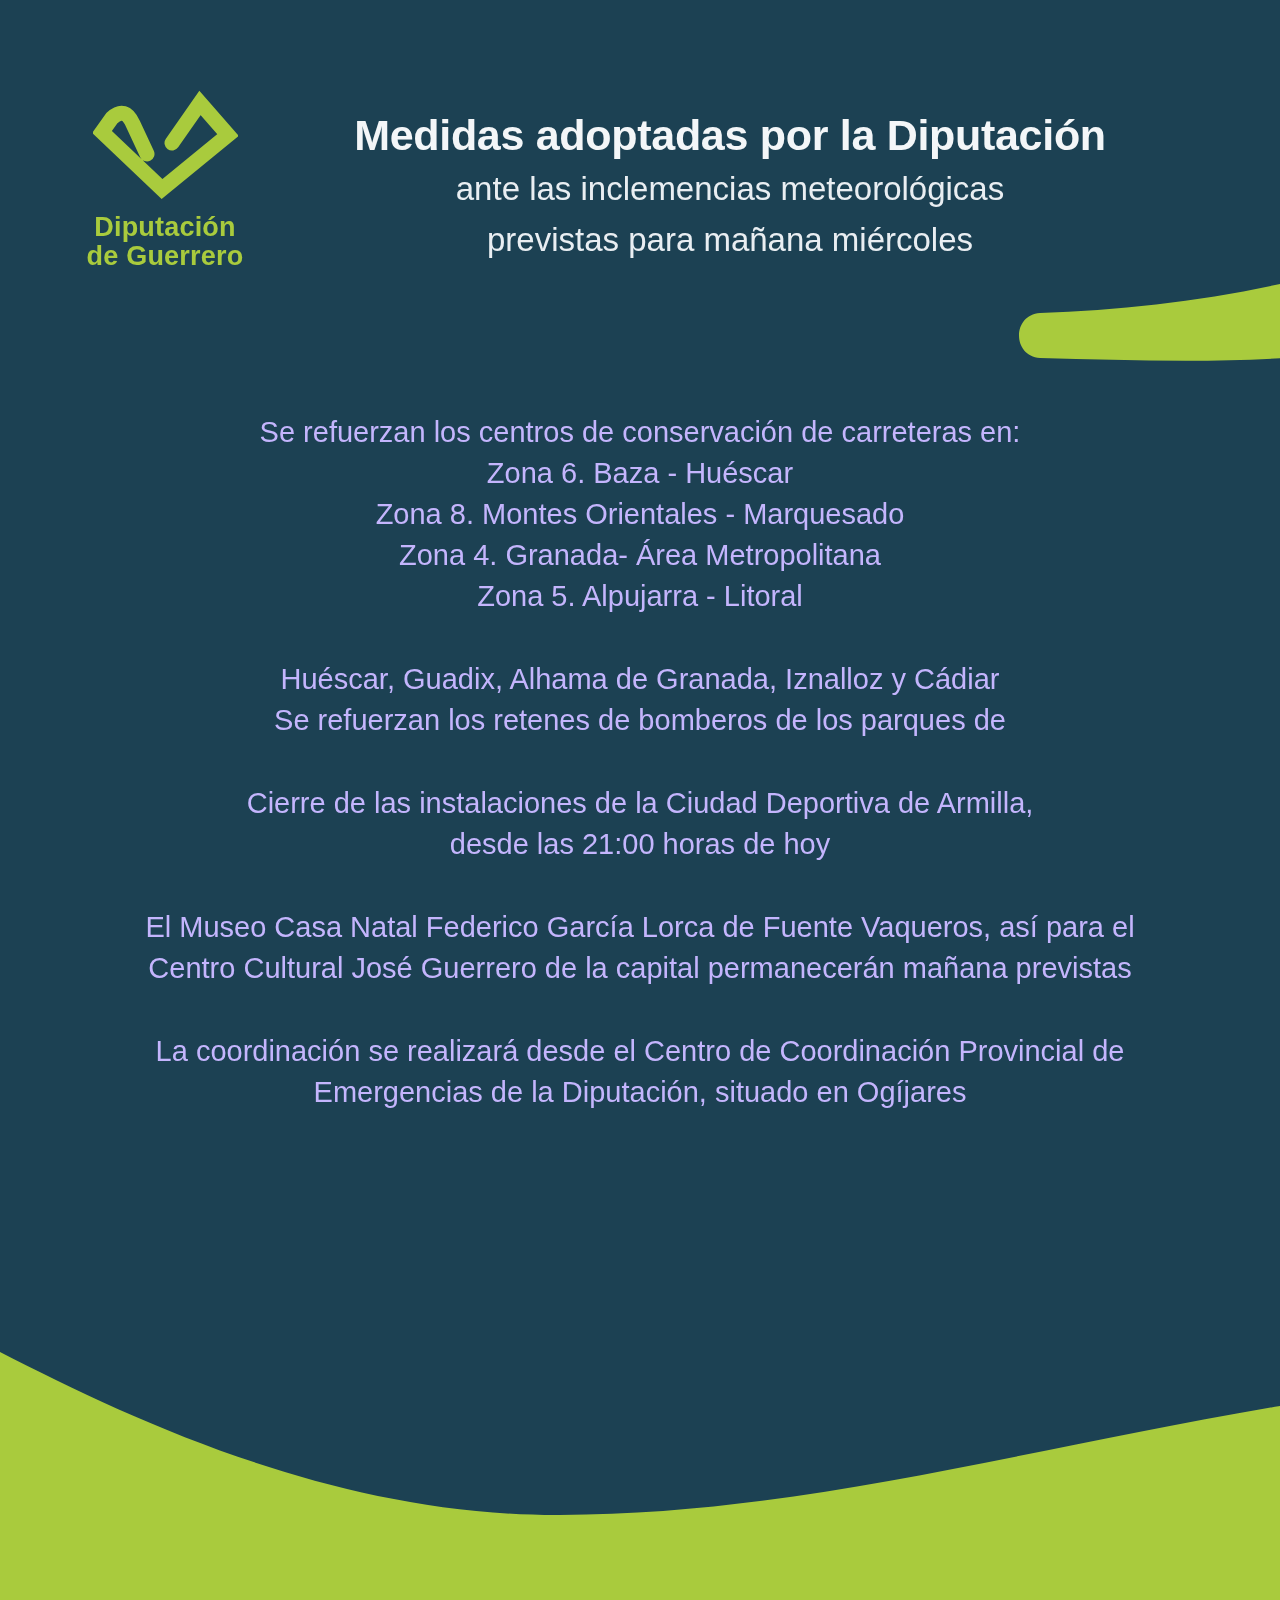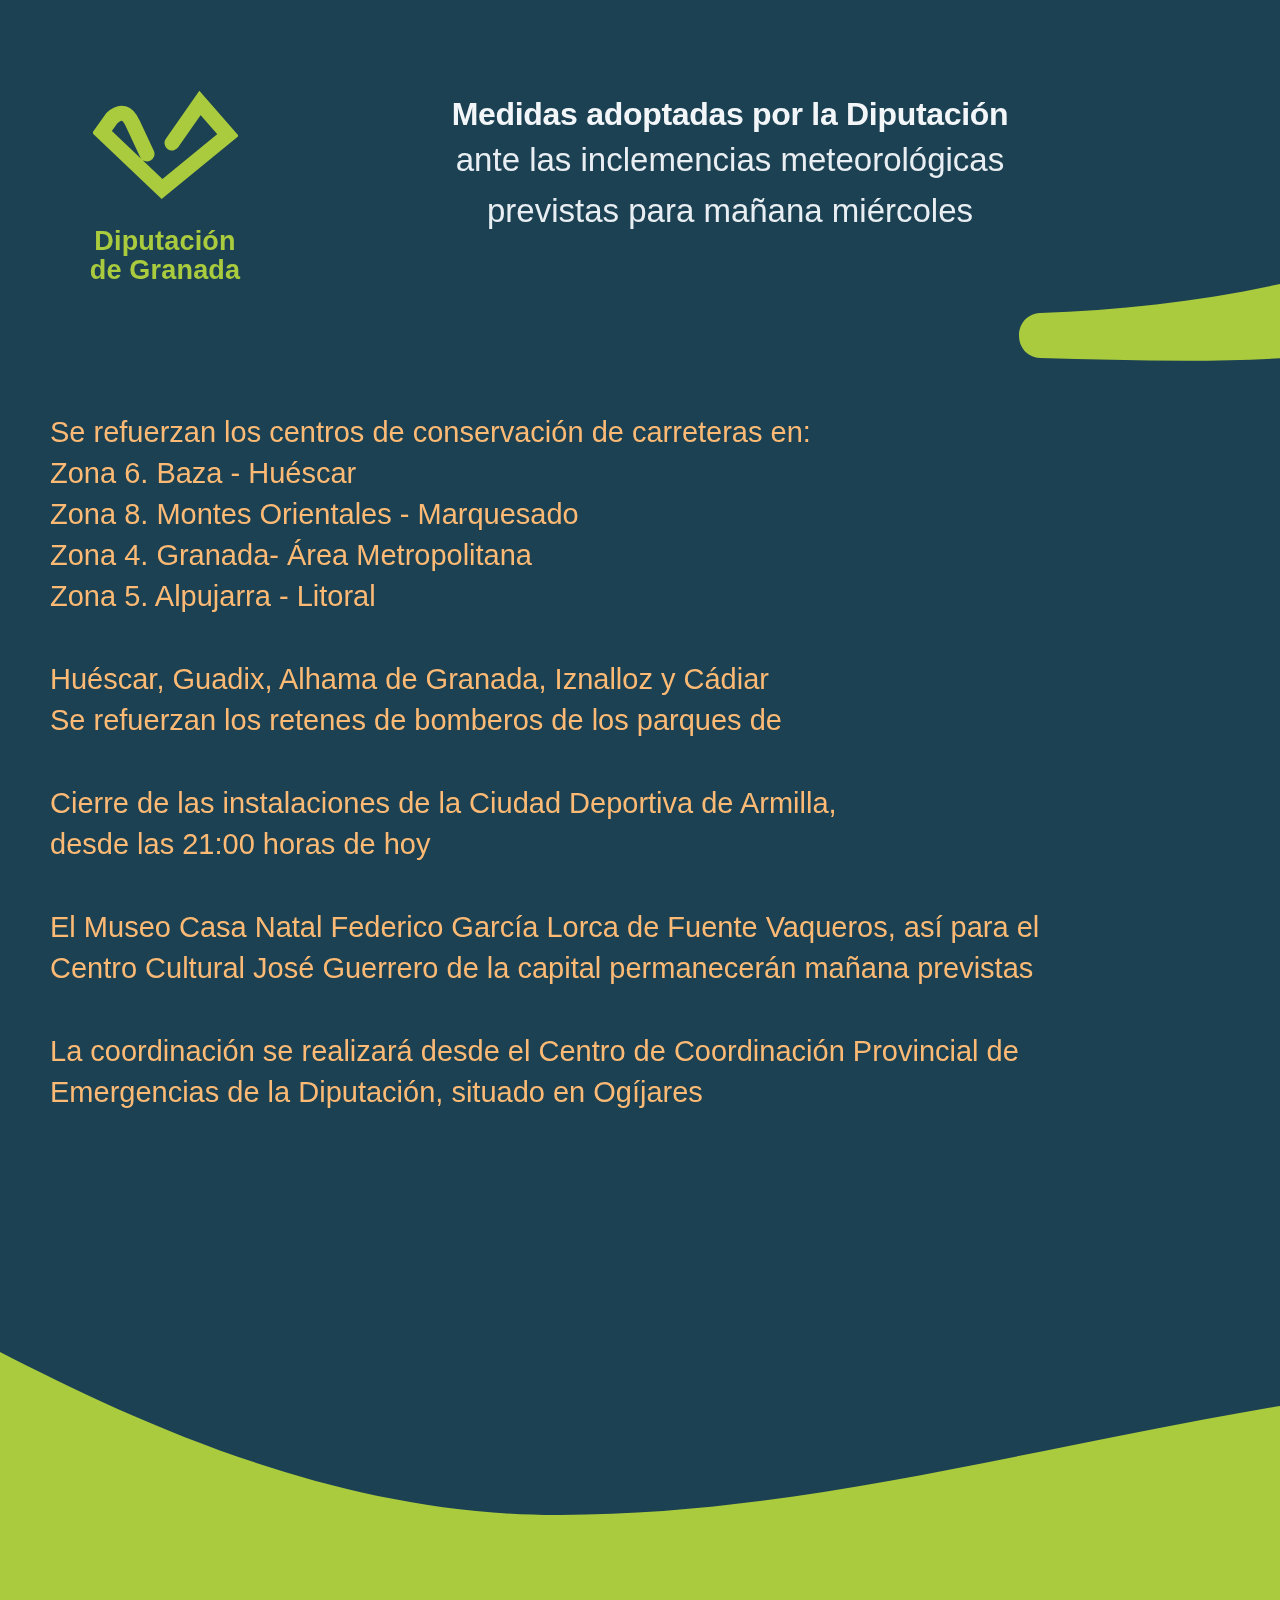--- a/index.html
+++ b/index.html
@@ -4,26 +4,26 @@
 <style>
   html,body{margin:0;padding:0;background:#1c4153;}
   .canvas{
     position:relative;width:1280px;height:1600px;overflow:hidden;
     background:#1c4153;font-family:"Liberation Sans",sans-serif;
   }
   .deco{position:absolute;left:0;top:0;width:1280px;height:1600px;pointer-events:none;}
   .fg{position:absolute;left:0;top:0;width:1280px;height:1600px;}
   .logo{position:absolute;left:70px;top:90px;width:190px;text-align:center;}
   .logo svg{display:block;margin:0 auto;}
-  .wordmark{margin-top:20px;color:#a9cb3d;font-weight:700;font-size:27px;line-height:29px;letter-spacing:.2px;}
+  .wordmark{margin-top:6px;color:#a9cb3d;font-weight:700;font-size:27px;line-height:29px;letter-spacing:.2px;}
   .header{position:absolute;left:260px;top:94px;width:940px;text-align:center;}
-  .title{font-size:32px;font-weight:700;line-height:1.25;color:#f3f6f8;letter-spacing:-.3px;}
+  .title{font-size:43px;font-weight:700;line-height:1.25;color:#f3f6f8;letter-spacing:-.3px;margin-top:15px;}
   .subtitle{font-size:33px;font-weight:400;line-height:51px;color:#e9eef2;}
-  .content{position:absolute;left:50px;top:412px;width:1180px;
-           color:#fdba74;font-size:29px;line-height:41px;font-weight:400;}
+  .content{position:absolute;left:50px;top:412px;width:1180px;text-align:center;
+           color:#c4b5fd;font-size:29px;line-height:41px;font-weight:400;}
   .para{margin:0 0 42px 0;}
 </style>
 </head>
 <body>
 
 <div class="canvas">
 
   <svg class="deco" viewBox="0 0 1280 1600">
 
     <path d="M 1040 313
@@ -39,21 +39,21 @@
   </svg>
 
   <div class="fg">
 
     <div class="logo">
       <svg width="145" height="117" viewBox="0 0 145 117">
         <path d="M 54 64 L 40 34 Q 32 16 19 28 L 9 42 L 69 99 L 135 45 L 107 13 L 79 53" fill="none" stroke="#a9cb3d" stroke-width="15" stroke-linejoin="miter" stroke-linecap="round"></path>
       </svg>
       <div class="wordmark">
         <div>Diputación</div>
-        <div>de Granada</div>
+        <div>de Guerrero</div>
       </div>
     </div>
 
     <div class="header">
       <div class="title">Medidas adoptadas por la Diputación</div>
       <div class="subtitle">
         <div>ante las inclemencias meteorológicas</div>
         <div>previstas para mañana miércoles</div>
       </div>
     </div>

